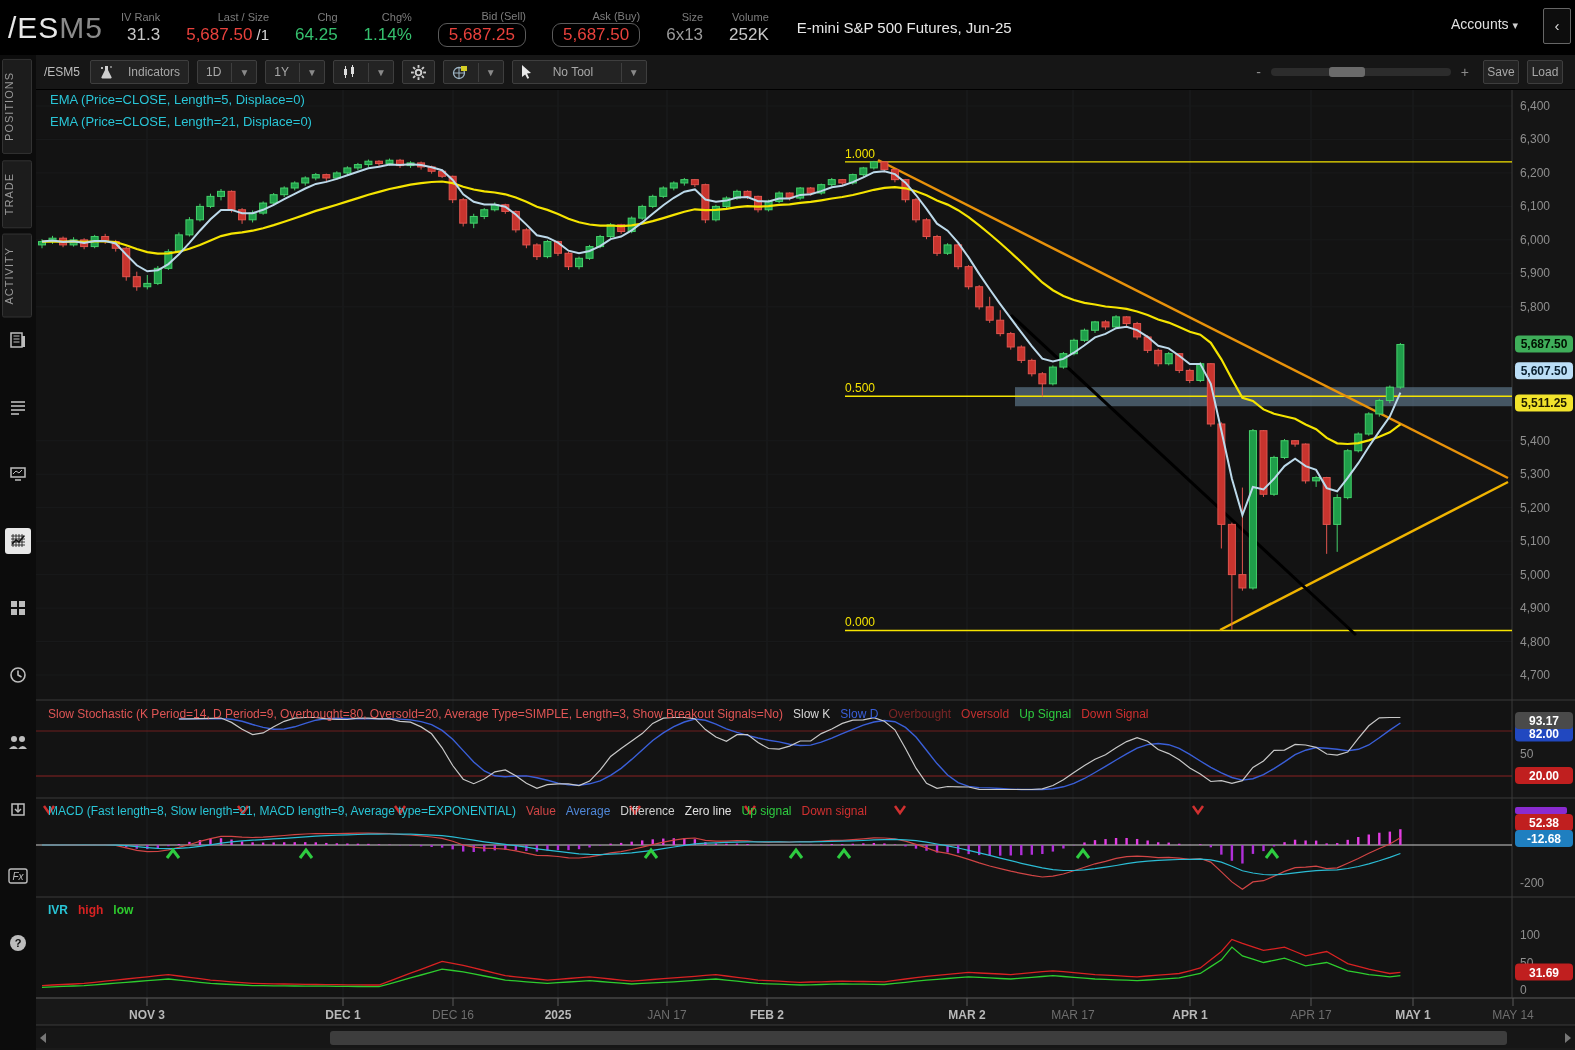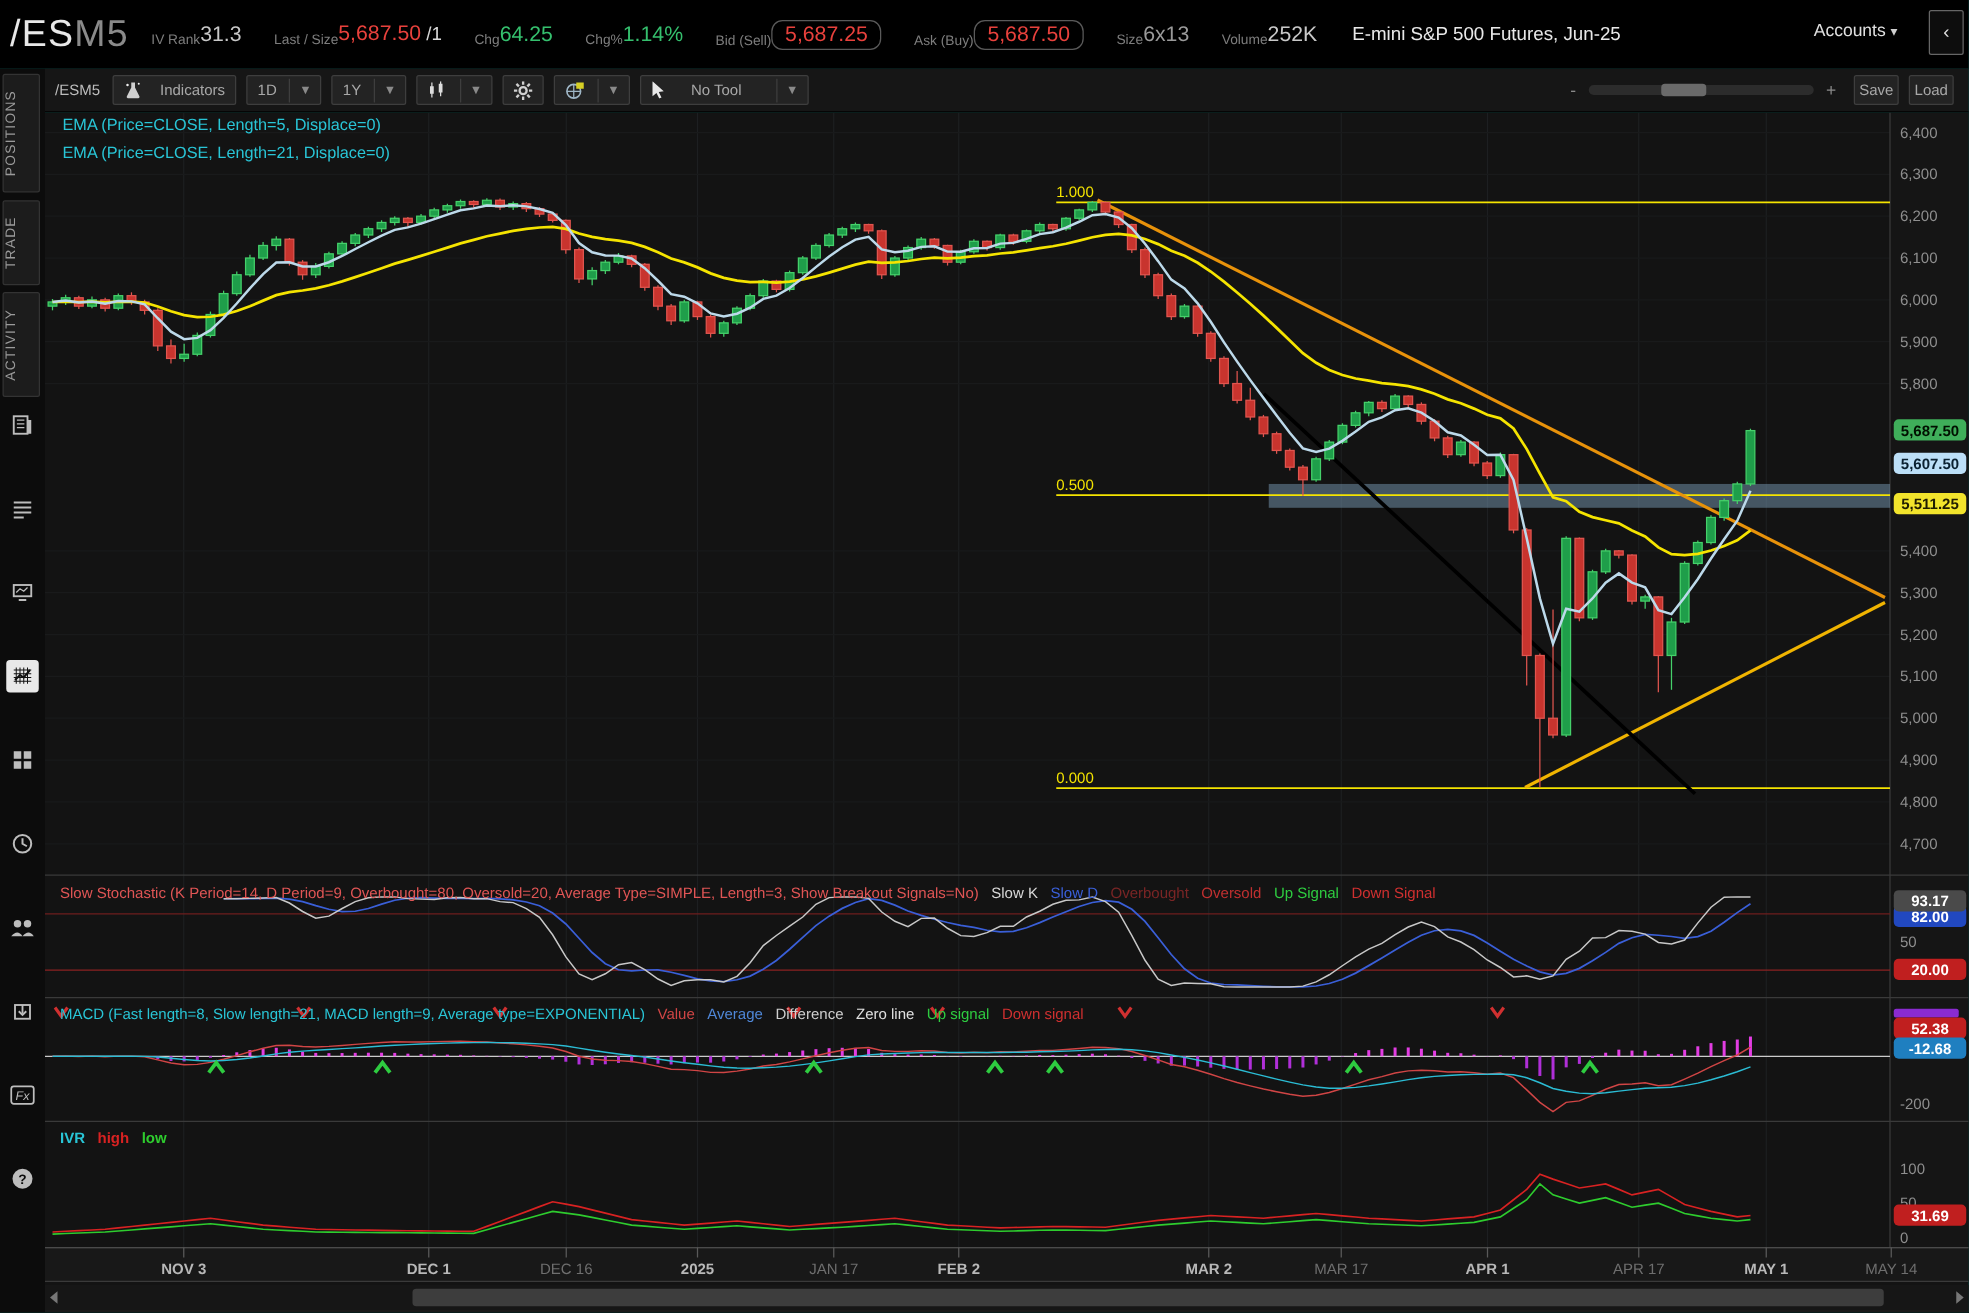--- a/index.html
+++ b/index.html
@@ -1,26 +1,26 @@
 <!DOCTYPE html>
 <html><head>
 <meta charset="utf-8">
 <style>
   * { margin:0; padding:0; box-sizing:border-box; }
   html,body { width:1575px; height:1050px; background:#000; overflow:hidden;
     font-family:"Liberation Sans", sans-serif; }
-  .app { position:relative; width:1575px; height:1050px; background:#0f766e; }
+  .app { position:relative; width:1575px; height:1050px; background:#be185d; }
 
   
   .qheader { position:absolute; left:0; top:0; width:1575px; height:55px; background:#000;
     display:flex; align-items:center; }
   .symbol { font-size:30px; color:#e8e8e8; margin-left:8px; letter-spacing:1px; white-space:nowrap; }
   .symbol .sfx { color:#8a8a8a; }
   .qfields { display:flex; align-items:center; margin-left:18px; }
-  .qf { display:flex; flex-direction:row; align-items:flex-end; margin-right:26px; }
+  .qf { display:flex; flex-direction:column; align-items:flex-end; margin-right:26px; }
   .qf .lbl { font-size:11px; color:#7d7d7d; line-height:14px; }
   .qf .val { font-size:17px; line-height:22px; white-space:nowrap; }
   .qf .val .sub { color:#d8d8d8; font-size:15px; }
   .qf.boxed .val { border:1px solid #5a5a5a; border-radius:9px; padding:0 10px; }
   .instrument { font-size:15px; color:#e8e8e8; white-space:nowrap; margin-left:2px; }
   .accounts { position:absolute; right:57px; top:16px; color:#e0e0e0; font-size:14px; cursor:pointer; }
   .accounts .chev { font-size:11px; color:#cfcfcf; }
   .collapse { position:absolute; right:4px; top:8px; width:28px; height:36px; border:1px solid #666;
     background:#0d0d0d; color:#ddd; text-align:center; line-height:34px; font-size:15px; border-radius:2px; }
 

